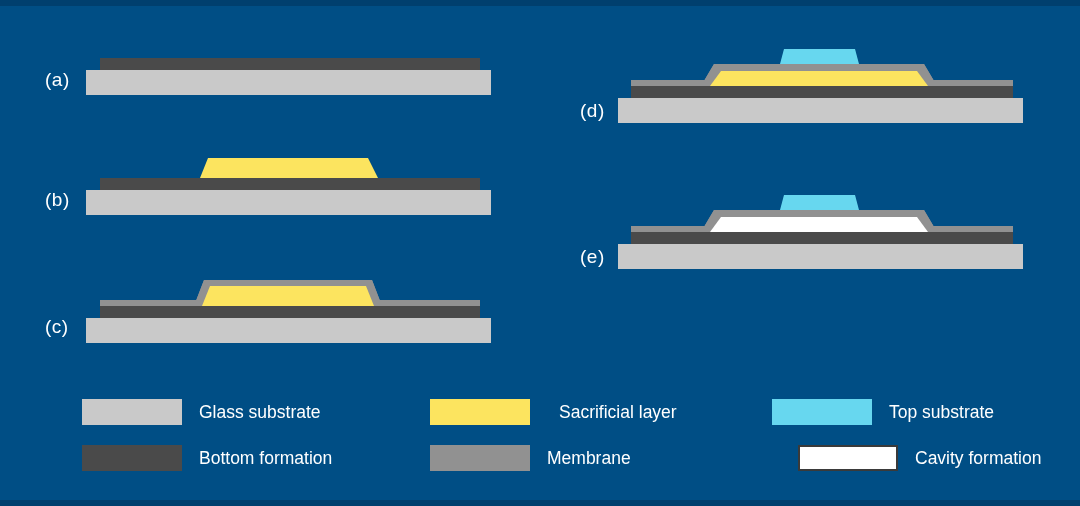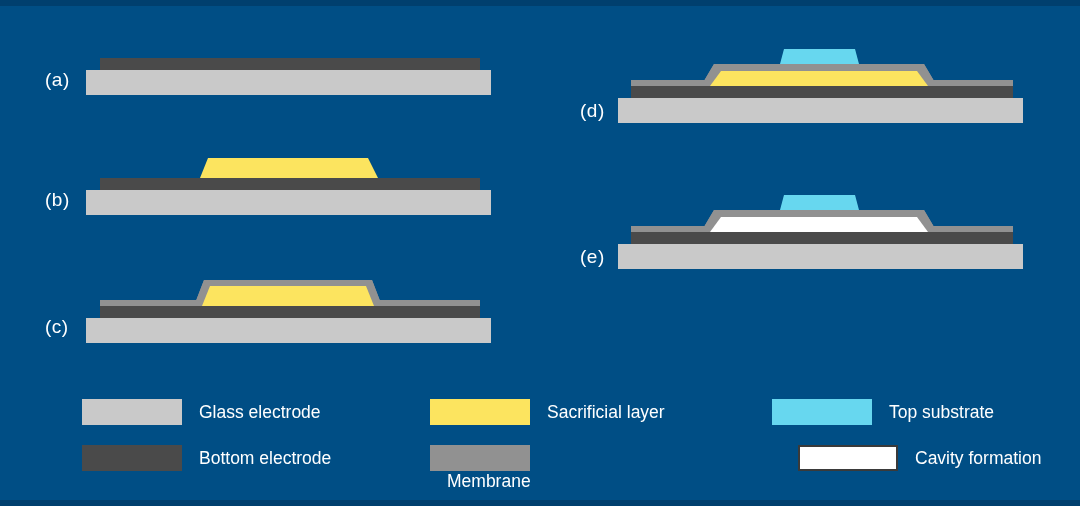--- a/index.html
+++ b/index.html
@@ -139,34 +139,34 @@
       <rect x="313" y="44" width="82" height="6" fill="#919191"></rect>
 
       <rect x="0" y="62" width="405" height="25" fill="#c9c9c9"></rect>
     </svg>
   </div>
 
   <div id="legend">
 
     <div class="legend-item" style="left:82px; top:15px;">
       <span class="swatch" style="background:#c9c9c9;"></span>
-      <span class="legend-text">Glass electrode</span>
+      <span class="legend-text">Glass substrate</span>
     </div>
 
     <div class="legend-item" style="left:82px; top:61px;">
       <span class="swatch" style="background:#4a4a4a;"></span>
-      <span class="legend-text">Bottom electrode</span>
+      <span class="legend-text">Bottom formation</span>
     </div>
 
-    <div class="legend-item" style="left:430px; top:15px;">
+    <div class="legend-item" style="left:430px; top:15px;gap:12px;">
       <span class="swatch" style="background:#fce45f;"></span>
       <span class="legend-text">Sacrificial layer</span>
     </div>
 
-    <div class="legend-item" style="left:430px; top:61px;flex-direction:column;">
+    <div class="legend-item" style="left:430px; top:61px;">
       <span class="swatch" style="background:#919191;"></span>
       <span class="legend-text">Membrane</span>
     </div>
 
     <div class="legend-item" style="left:772px; top:15px;">
       <span class="swatch" style="background:#67d7ef;"></span>
       <span class="legend-text">Top substrate</span>
     </div>
 
     <div class="legend-item" style="left:772px; top:61px;padding-left:26px;">

